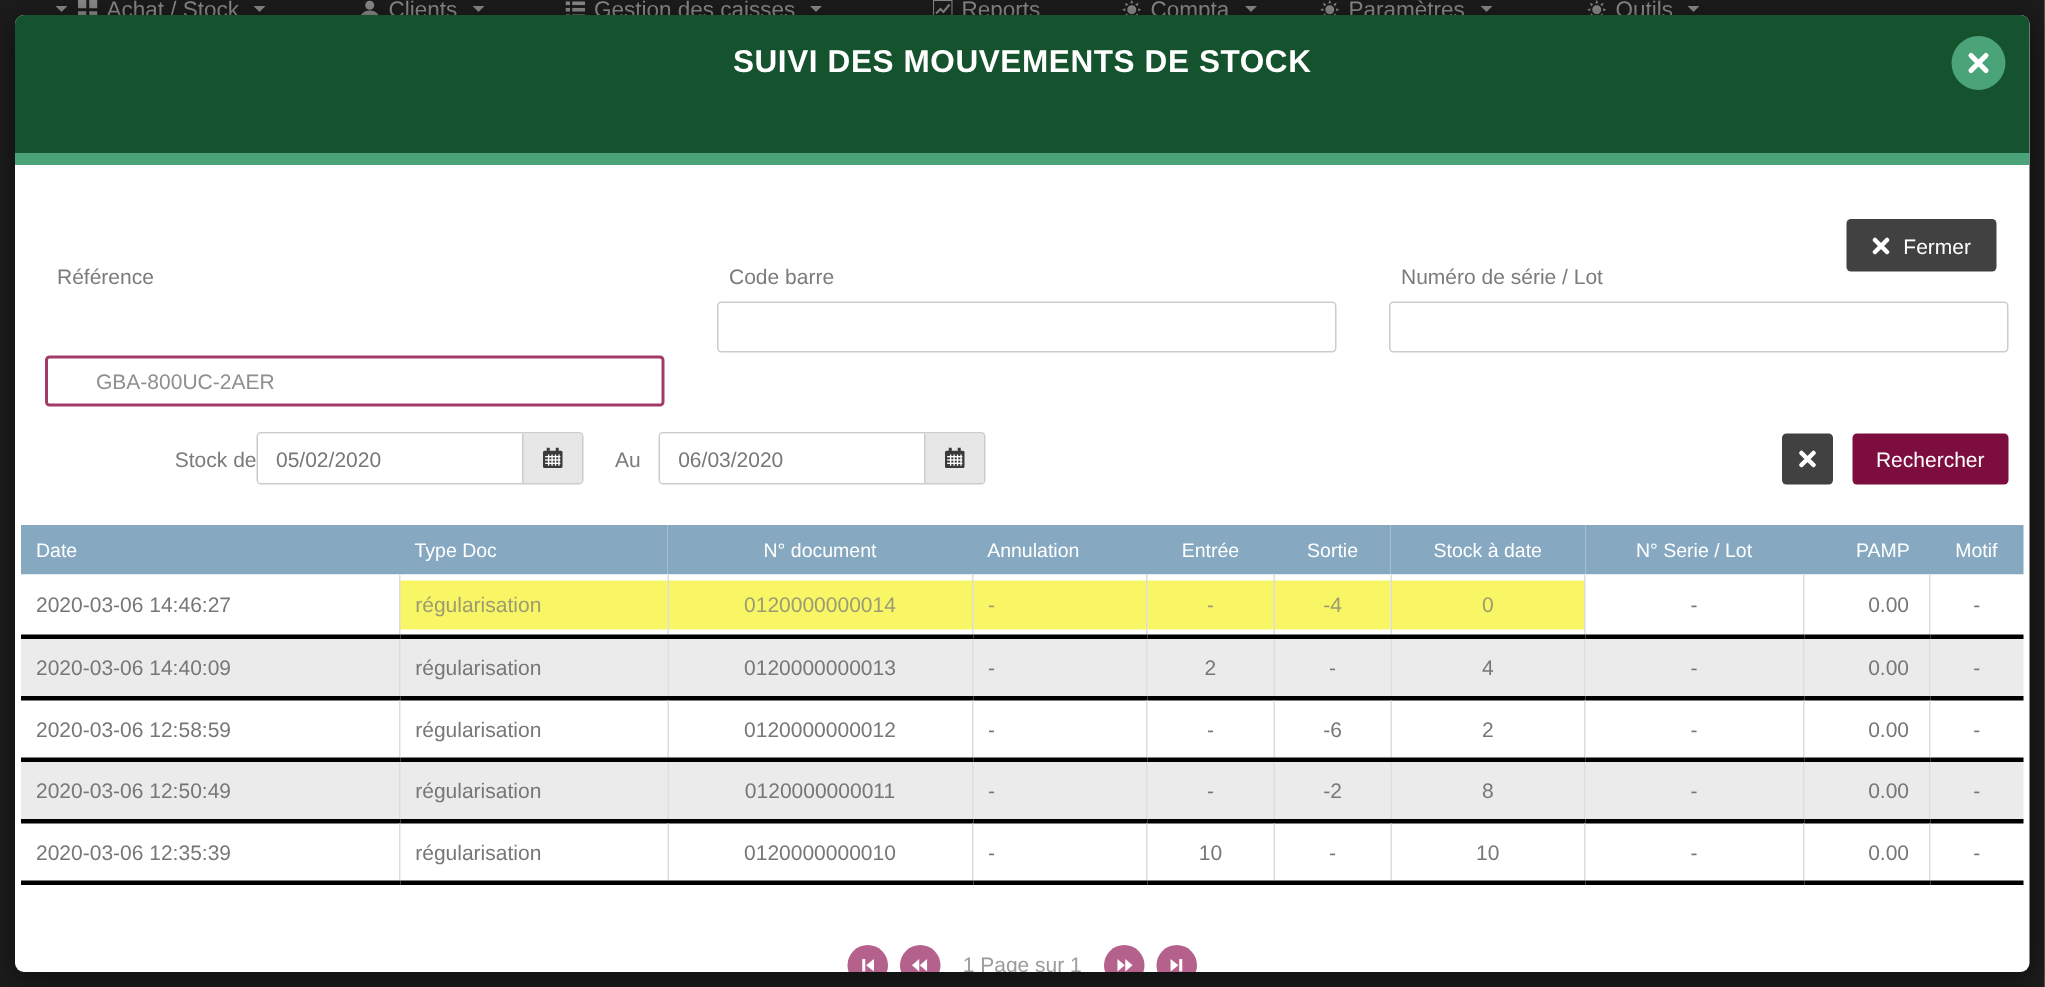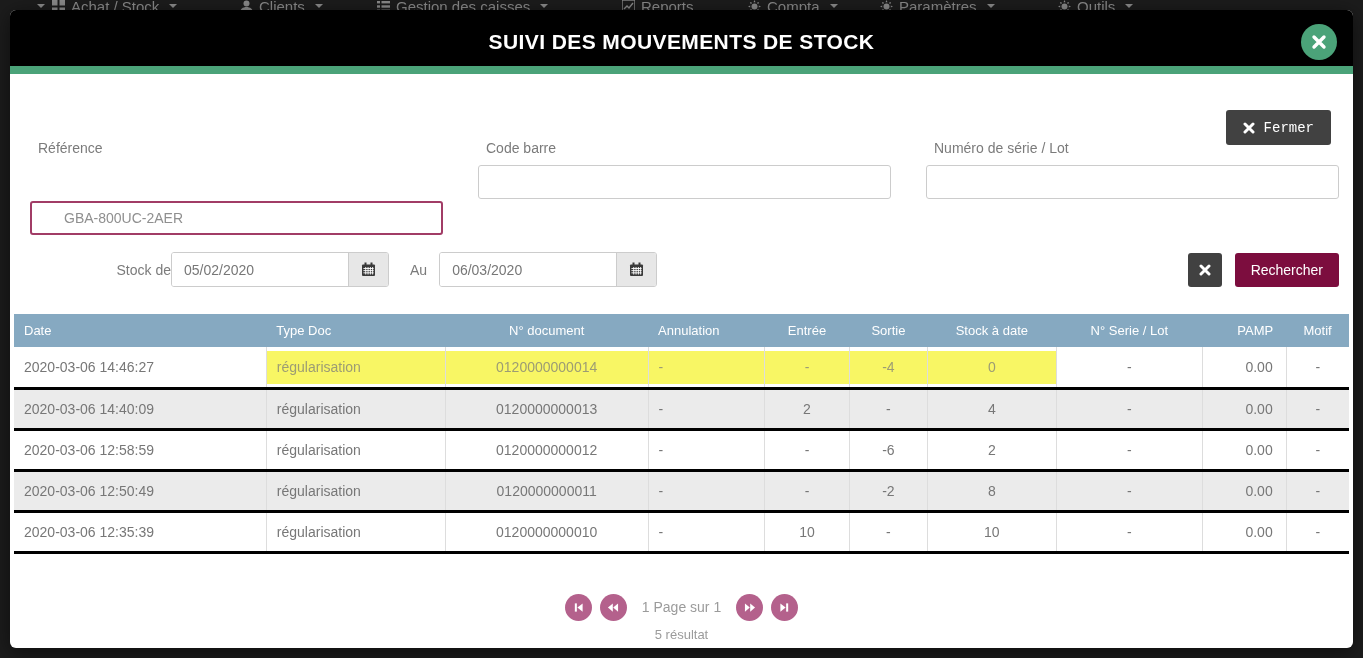--- a/index.html
+++ b/index.html
@@ -10,31 +10,31 @@
   .navbar { position:absolute; top:-2px; left:0; width:100%; height:22px; color:#8a8a8a;
     font-size:15px; white-space:nowrap; }
   .nav-item { position:absolute; top:0; display:flex; align-items:flex-start; gap:6px; cursor:pointer; }
   .nav-item svg { margin-top:2px; }
   .caret { display:inline-block; width:0; height:0; margin-top:6px; margin-left:4px;
     border-left:4px solid transparent; border-right:4px solid transparent; border-top:4px solid #8a8a8a; }
 
   
   .modal { position:absolute; left:10px; top:10px; width:1343px; height:638px;
     background:#ffffff; border-radius:6px; overflow:hidden; box-shadow:0 4px 20px rgba(0,0,0,.5); }
-  .modal-header { position:relative; height:56px; background:#000000; }
+  .modal-header { position:relative; height:92px; background:#14532d; }
   .modal-title { padding-top:20px; text-align:center; color:#ffffff; font-size:21px;
     font-weight:bold; letter-spacing:.4px; }
   .modal-close { position:absolute; top:14px; right:16px; width:36px; height:36px; border-radius:50%;
     background:#4ba379; border:none; display:flex; align-items:center; justify-content:center; cursor:pointer; }
   .green-bar { height:8px; background:#4ba379; }
   .modal-body { position:relative; height:550px; }
 
   .fermer-btn { position:absolute; top:36px; right:22px; height:35px; display:flex; align-items:center;
     gap:9px; background:#414141; color:#fff; border:none; border-radius:3px; padding:0 17px;
-    font-size:14px; cursor:pointer; font-family:Liberation Mono, monospace; }
+    font-size:14px; cursor:pointer; font-family:Liberation Sans, sans-serif; }
 
   .form-grid { display:grid; grid-template-columns:1fr 1fr 1fr; column-gap:35px;
     padding:66px 14px 0 20px; }
   .field label { display:block; color:#7b7b7b; font-size:14px; margin:0 0 9px 8px; }
   .field input { width:100%; height:34px; border:1px solid #cccccc; border-radius:3px;
     padding:0 12px; font-size:14px; color:#8f8f8f; font-family:inherit; outline:none; }
   .field input.accent { border:2px solid #a13c66; padding-left:32px;margin-top:36px; }
 
   .date-row { display:flex; align-items:center; margin:17px 14px 0 20px; height:35px; }
   .date-label { width:141px; color:#7b7b7b; font-size:14px; padding-left:8px;text-align:right; }

